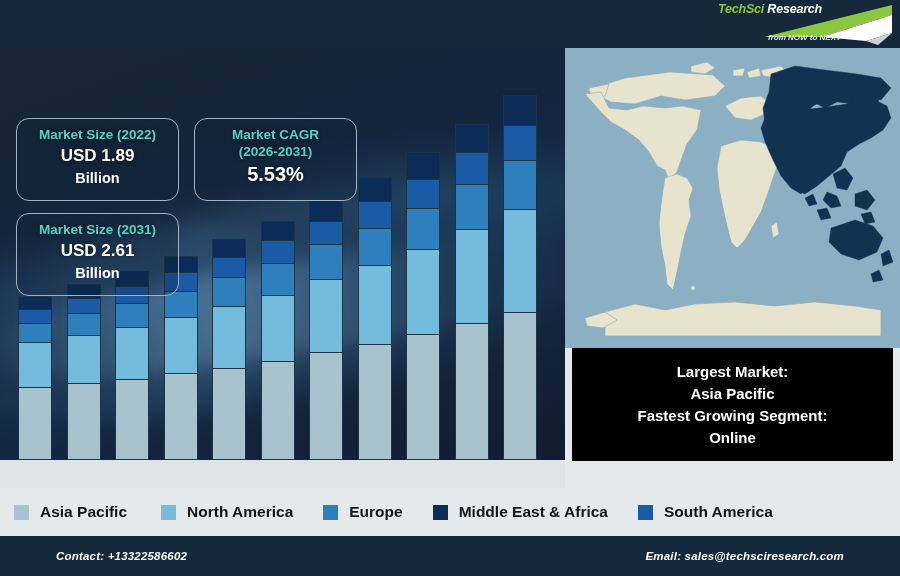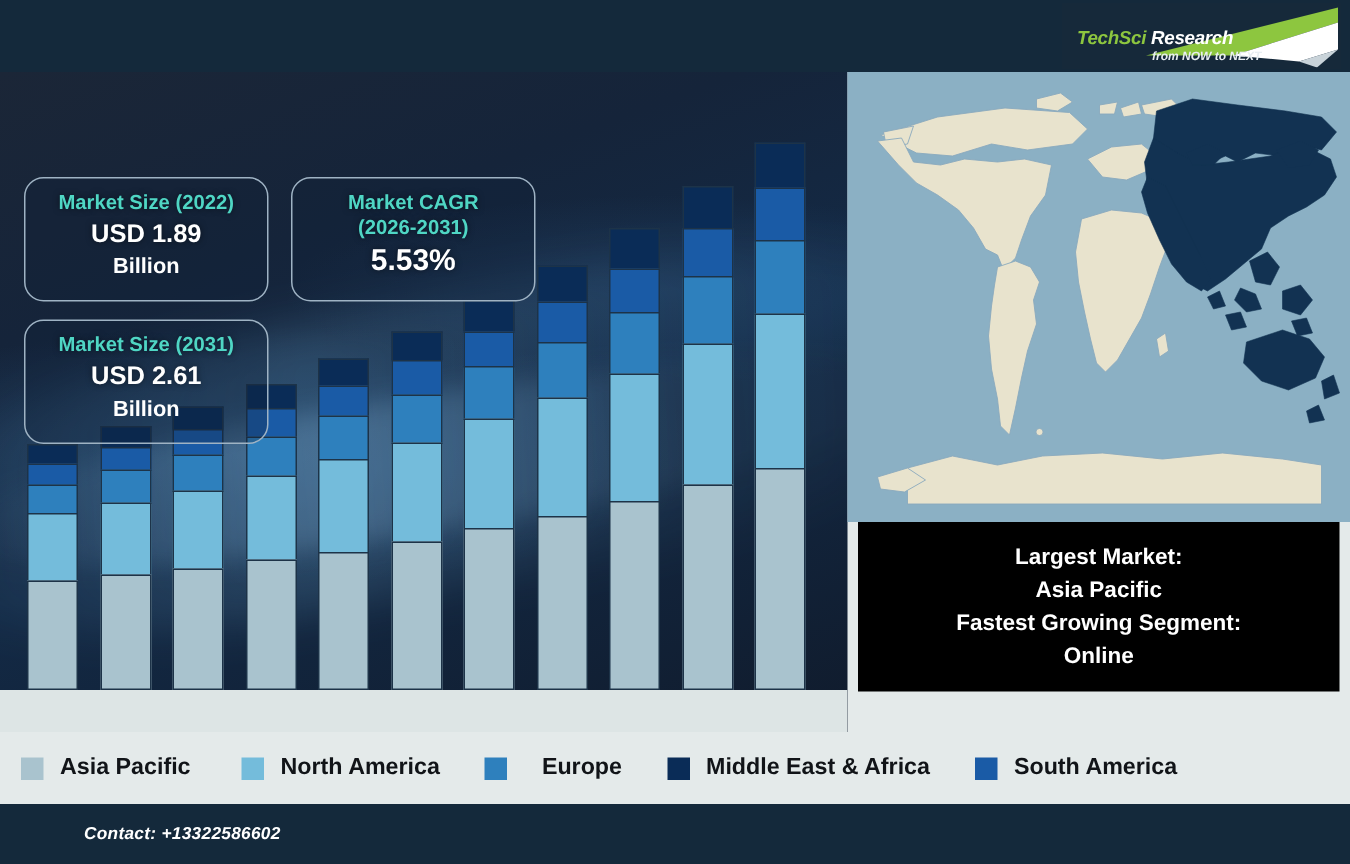--- a/index.html
+++ b/index.html
@@ -22,21 +22,21 @@
     letter-spacing:.1px; margin-left:17px;
   }
   #logo-box {
     position:absolute; right:6px; top:2px; width:186px; height:44px;
     background:#16293a; overflow:hidden;
   }
   #logo-swoosh {
     position:absolute; right:0; top:1px; width:140px; height:42px;
   }
   #logo-text {
-    position:absolute; left:10px; top:16px; white-space:nowrap;
+    position:absolute; left:10px; top:0; white-space:nowrap;
     font-size:12.5px; font-weight:bold; font-style:italic;
     letter-spacing:-0.2px;
   }
   .lg-tech { color:#8dc63f; }
   .lg-sci  { color:#cfd6db; }
   .lg-res  { color:#ffffff; }
   #logo-tag {
     position:absolute; left:60px; top:31px; white-space:nowrap;
     font-size:8px; font-style:italic; color:#e8eef2; font-weight:bold;
   }
@@ -343,29 +343,30 @@
 
 <div id="legend">
     <div class="legend-item" style="margin-left: 0px;">
       <span class="legend-swatch" style="background: rgb(169, 195, 206);"></span>
       <span class="legend-label">Asia Pacific</span>
     </div>
     <div class="legend-item" style="margin-left: 34px;">
       <span class="legend-swatch" style="background: rgb(116, 188, 219);"></span>
       <span class="legend-label">North America</span>
     </div>
-    <div class="legend-item" style="margin-left: 30px; gap: 12px;">
+    <div class="legend-item" style="margin-left: 30px;">
       <span class="legend-swatch" style="background: rgb(46, 128, 189);"></span>
       <span class="legend-label">Europe</span>
     </div>
     <div class="legend-item" style="margin-left: 30px;">
       <span class="legend-swatch" style="background: rgb(10, 44, 87);"></span>
       <span class="legend-label">Middle East &amp; Africa</span>
     </div>
     <div class="legend-item" style="margin-left: 30px;">
       <span class="legend-swatch" style="background: rgb(26, 91, 166);"></span>
       <span class="legend-label">South America</span>
     </div>
   </div>
 
 <div id="footer">
   <div class="footer-text">Contact: +13322586602</div>
+  <div class="footer-text">Email: sales@techsciresearch.com</div>
 </div>
 
 </body></html>

